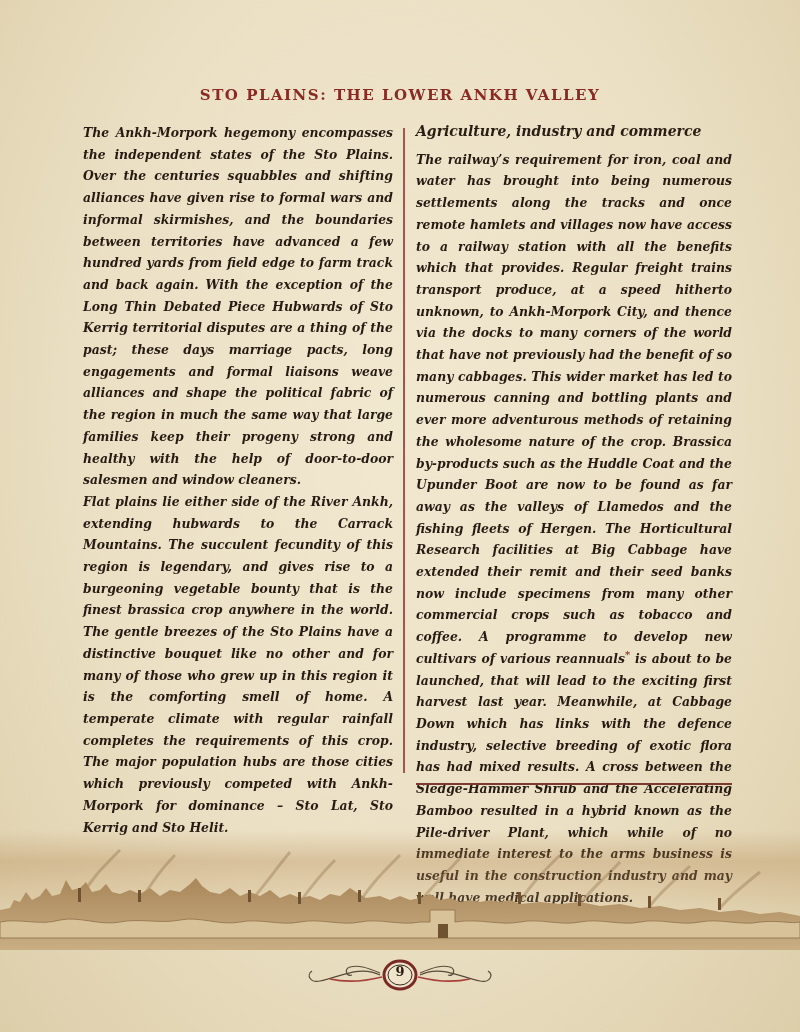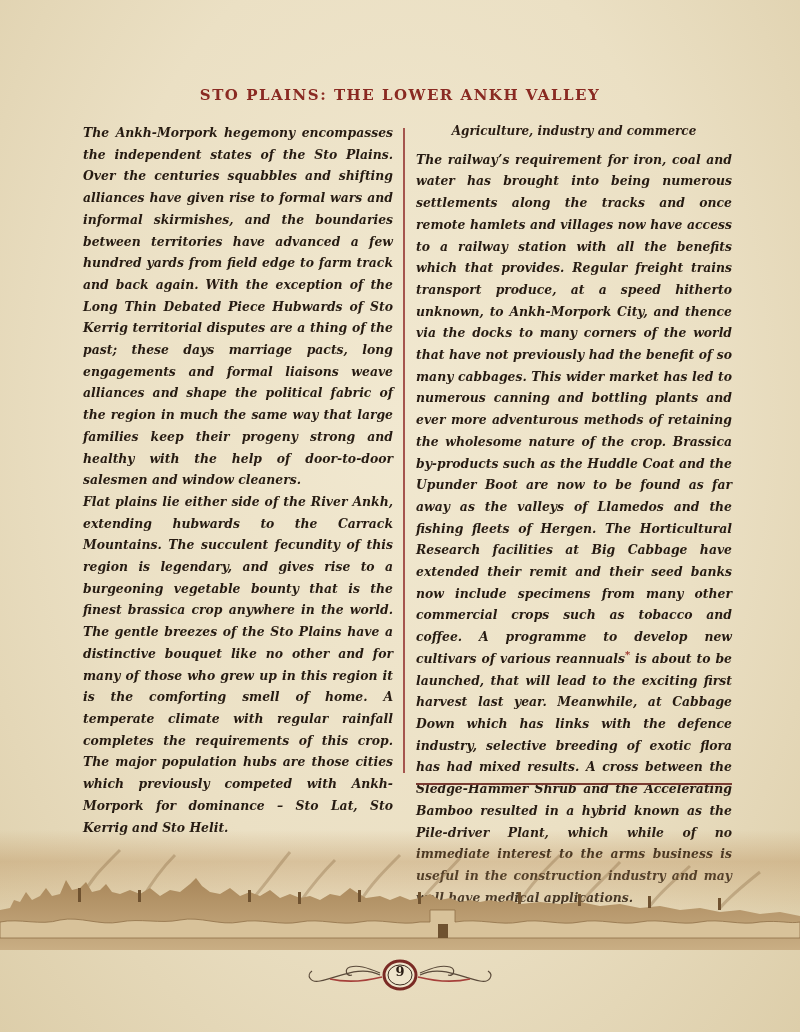--- a/index.html
+++ b/index.html
@@ -43,22 +43,22 @@
     font-family: "DejaVu Serif", serif;
   }
   .col p { margin: 0; font-style: italic; }
   .col-left { left: 83px; top: 122px; width: 310px; }
   .col-right { left: 416px; top: 122px; width: 316px; }
   .col-divider {
     position: absolute; left: 403px; top: 128px; width: 2px; height: 645px;
     background: #a5554e;
   }
   .subhead {
-    text-align: center; font-style: italic; font-weight: bold;
-    font-size: 12px; margin: 0; color: #2a1d14;
+    font-style: italic; font-weight: bold;
+    font-size: 14px; margin: 0; color: #2a1d14;
   }
   .col-left .subhead { margin-top: 18px; margin-bottom: 4px; }
   .col-right .subhead { margin-top: -1px; margin-bottom: 6px; }
   .footnote-marker { color: #9a2a24; font-size: 10px; vertical-align: super; line-height: 0; }
 
   
   .footnote-rule {
     position: absolute; left: 416px; top: 783px; width: 316px; height: 2px; background: #7a3a30;
   }
   .footnote {

